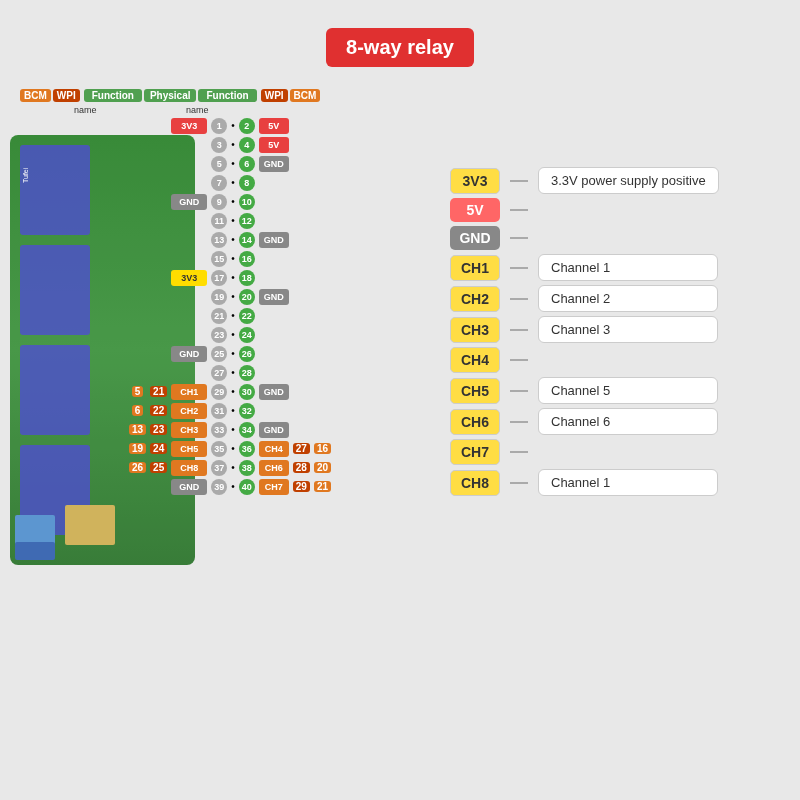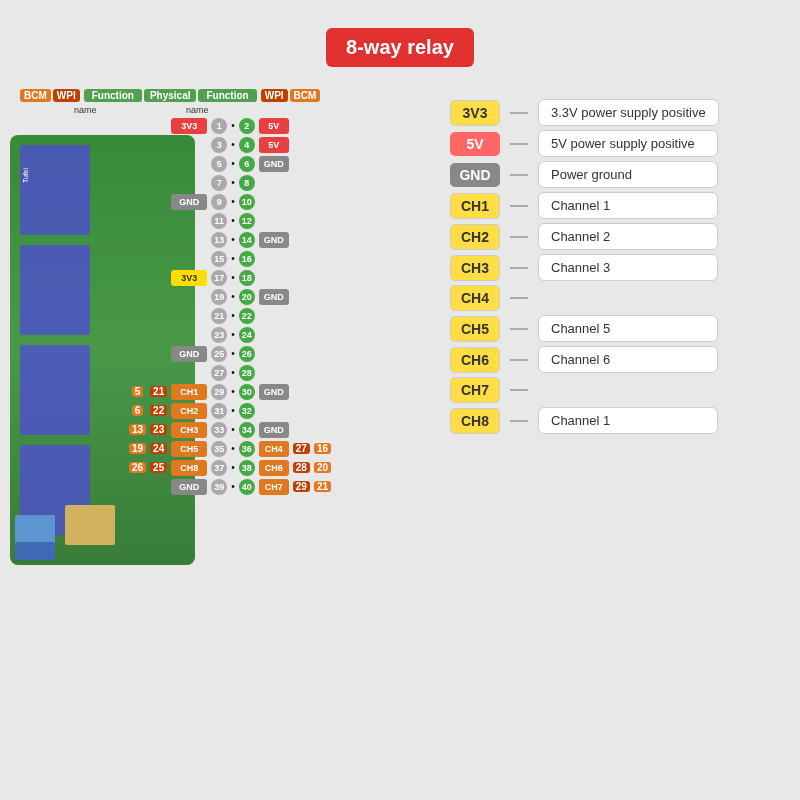--- a/index.html
+++ b/index.html
@@ -69,20 +69,21 @@
       min-width: 180px;
     }
 
     
     .full-layout {
       display: flex;
       flex-direction: row;
       width: 780px;
       margin: 0 auto;
       gap: 10px;
+      align-items: flex-end;
     }
 
     .left-panel {
       width: 430px;
       position: relative;
     }
 
     .right-panel {
       width: 310px;
       display: flex;
@@ -408,26 +409,24 @@
     <div class="right-panel">
 
     <div class="legend-item">
           <span class="legend-badge badge-3v3">3V3</span>
           <div class="legend-line"></div>
           <div class="legend-box">3.3V power supply positive</div>
         </div>
         <div class="legend-item">
           <span class="legend-badge badge-5v">5V</span>
           <div class="legend-line"></div>
-          <div class="legend-box">5V power supply positive</div>
         </div>
         <div class="legend-item">
           <span class="legend-badge badge-gnd">GND</span>
           <div class="legend-line"></div>
-          <div class="legend-box">Power ground</div>
         </div>
         <div class="legend-item">
           <span class="legend-badge badge-ch">CH1</span>
           <div class="legend-line"></div>
           <div class="legend-box">Channel 1</div>
         </div>
         <div class="legend-item">
           <span class="legend-badge badge-ch">CH2</span>
           <div class="legend-line"></div>
           <div class="legend-box">Channel 2</div>

